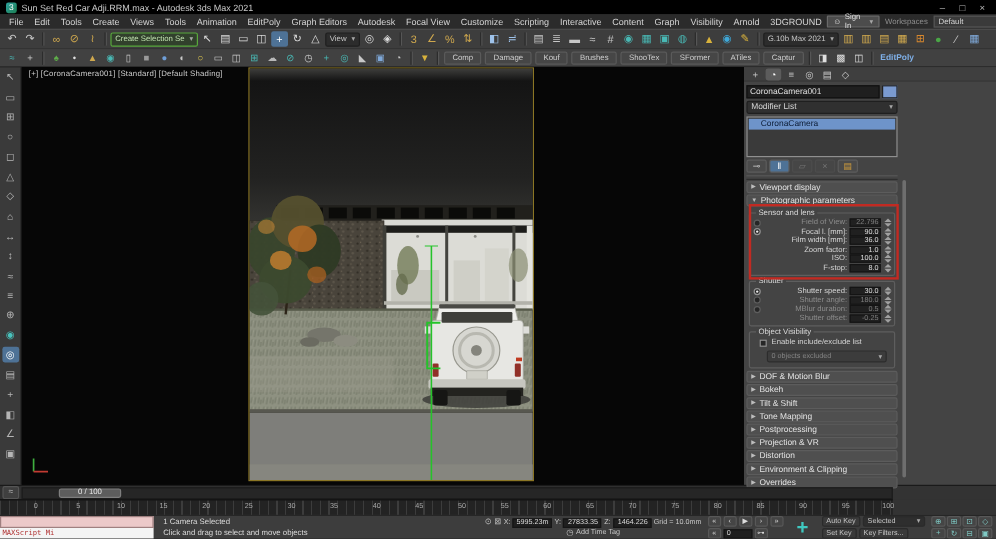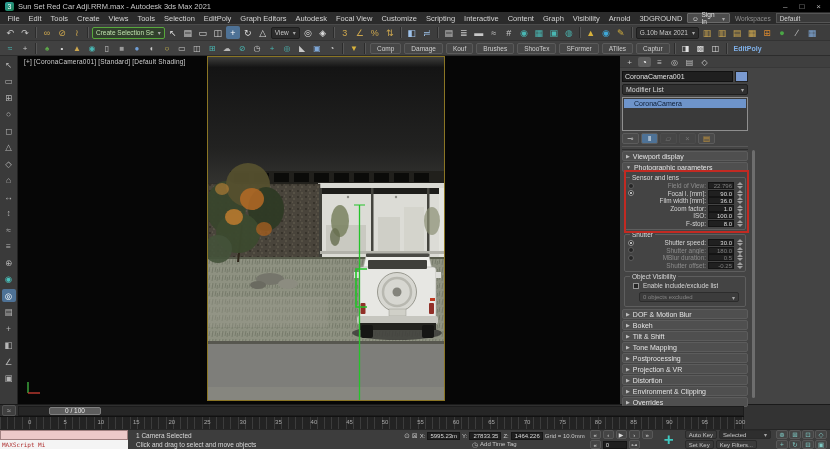--- a/index.html
+++ b/index.html
@@ -137,21 +137,21 @@
   </div>
 
   <div id="menubar">
     <div id="menus">
         <span class="menu-item">File</span>
         <span class="menu-item">Edit</span>
         <span class="menu-item">Tools</span>
         <span class="menu-item">Create</span>
         <span class="menu-item">Views</span>
         <span class="menu-item">Tools</span>
-        <span class="menu-item">Selection</span>
+        <span class="menu-item">Animation</span>
         <span class="menu-item">EditPoly</span>
         <span class="menu-item">Graph Editors</span>
         <span class="menu-item">Autodesk</span>
         <span class="menu-item">Focal View</span>
         <span class="menu-item">Customize</span>
         <span class="menu-item">Scripting</span>
         <span class="menu-item">Interactive</span>
         <span class="menu-item">Content</span>
         <span class="menu-item">Graph</span>
         <span class="menu-item">Visibility</span>

